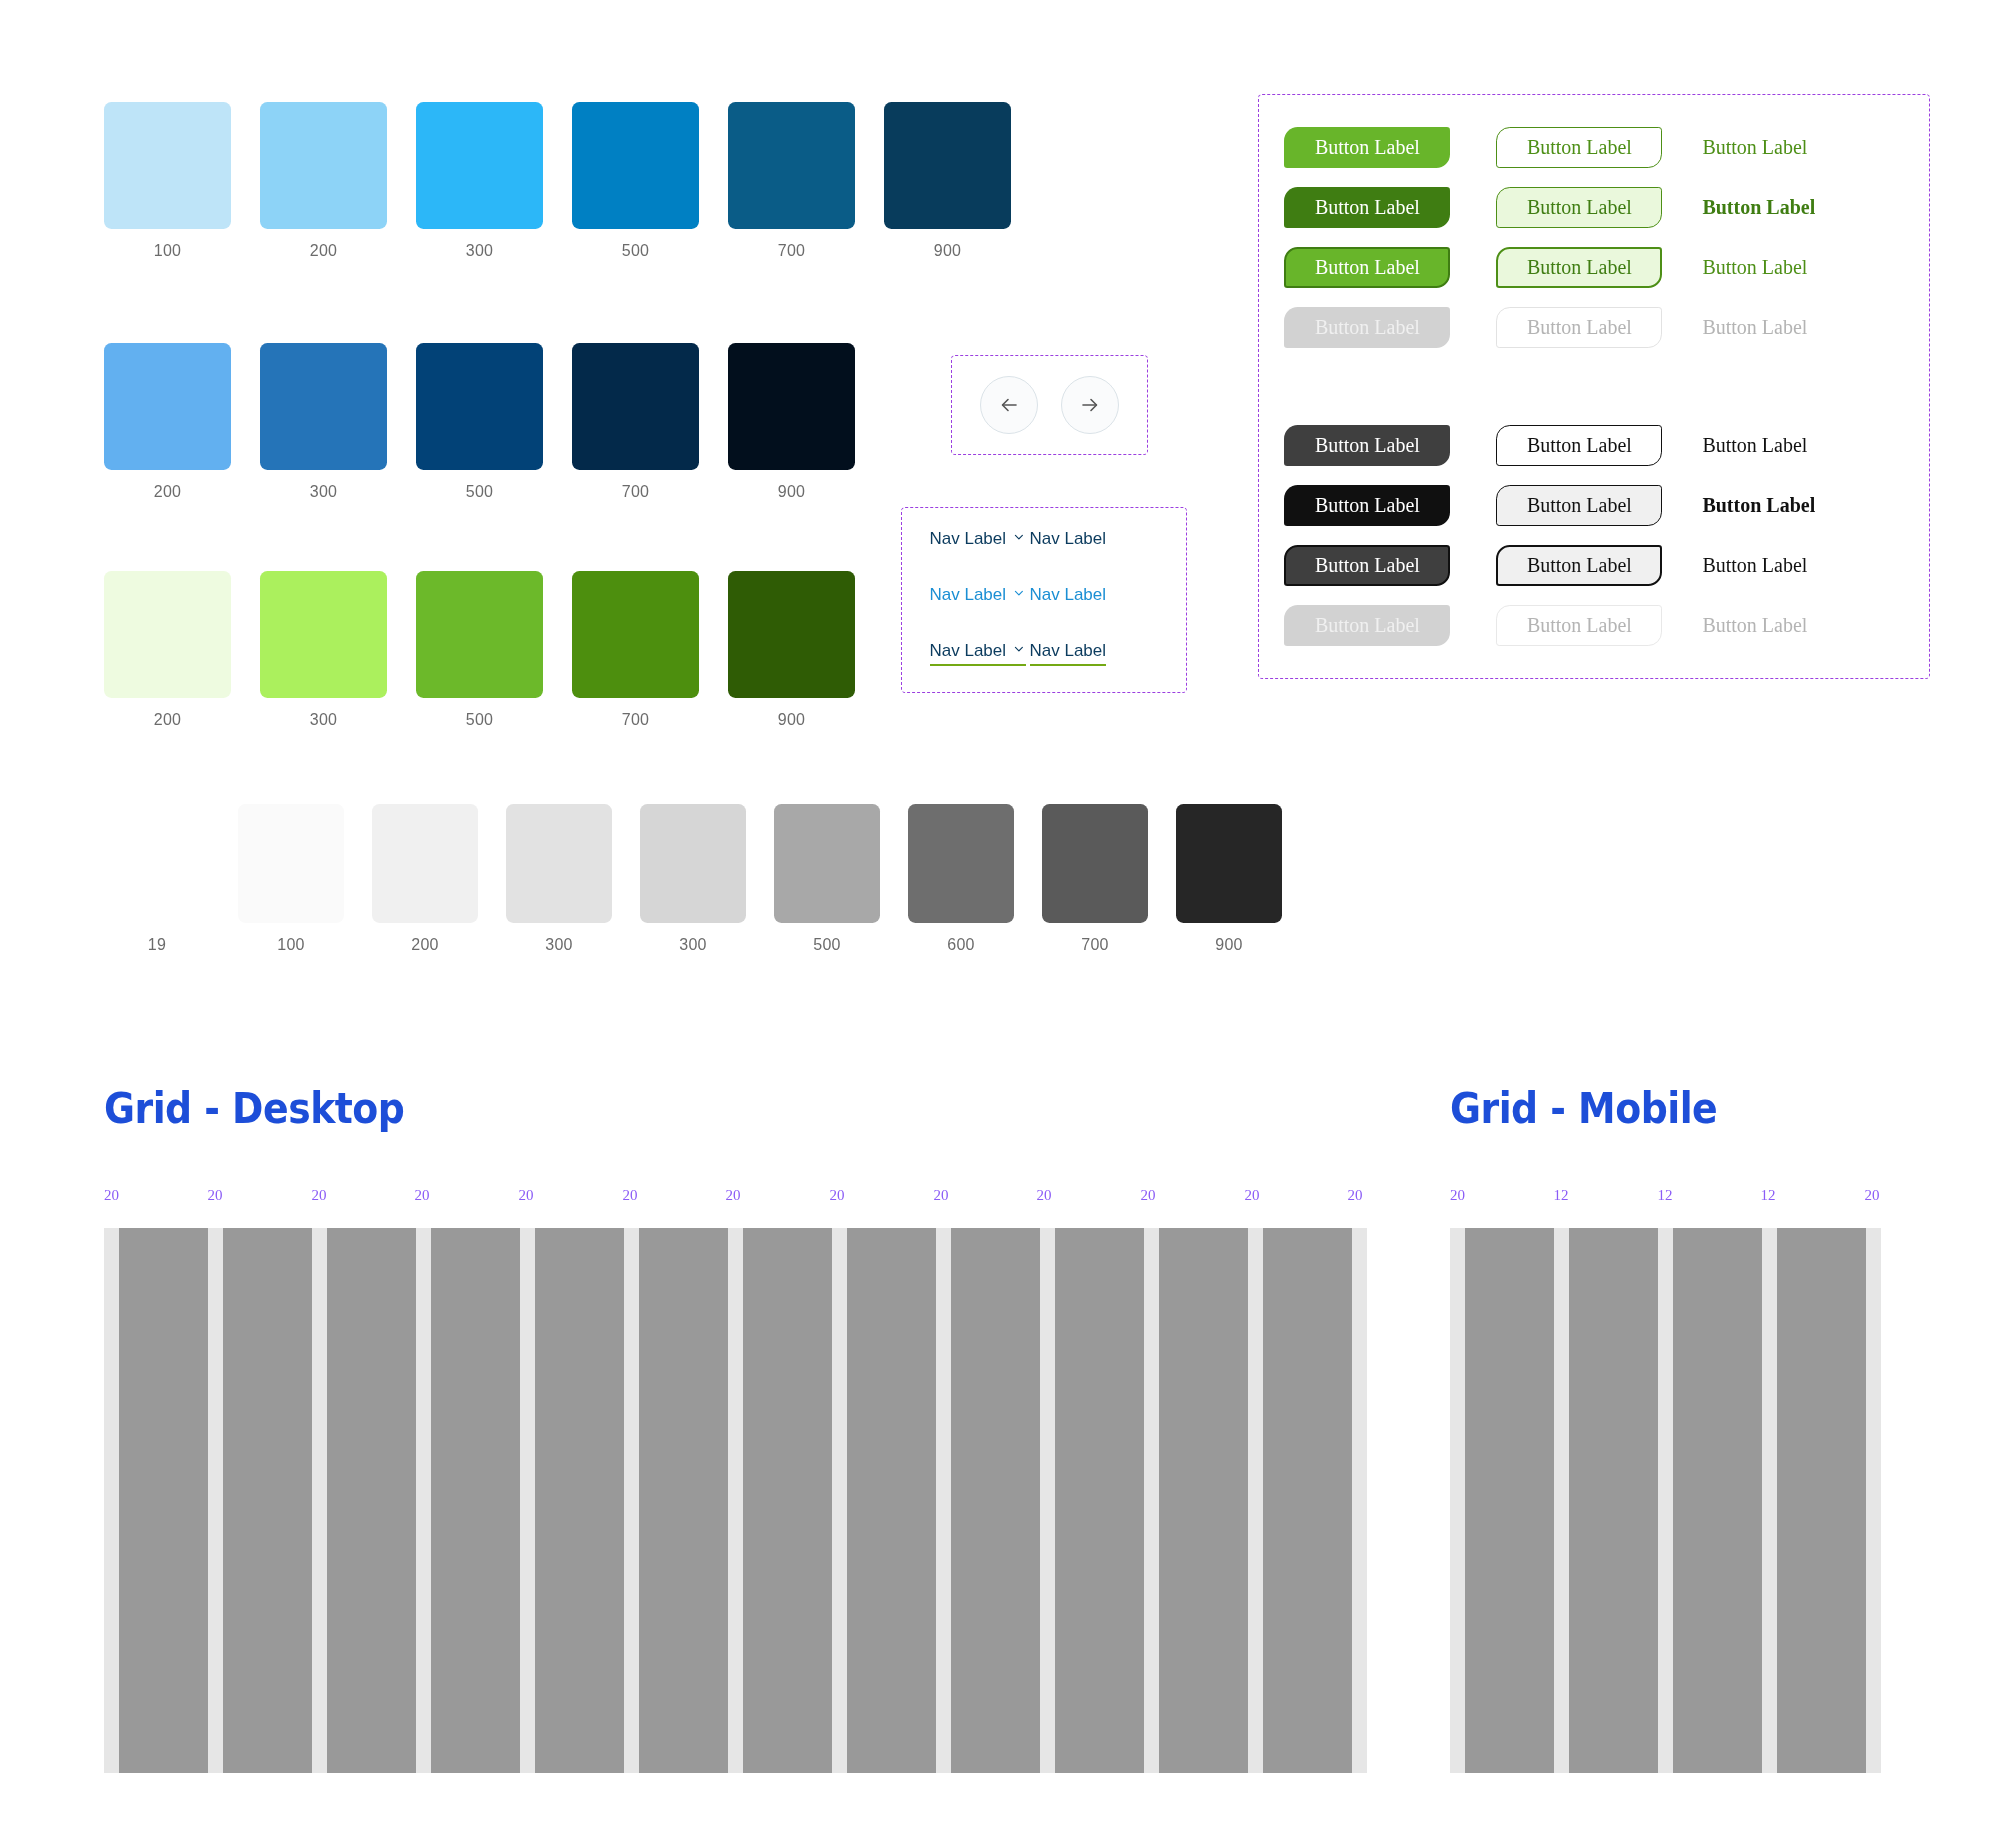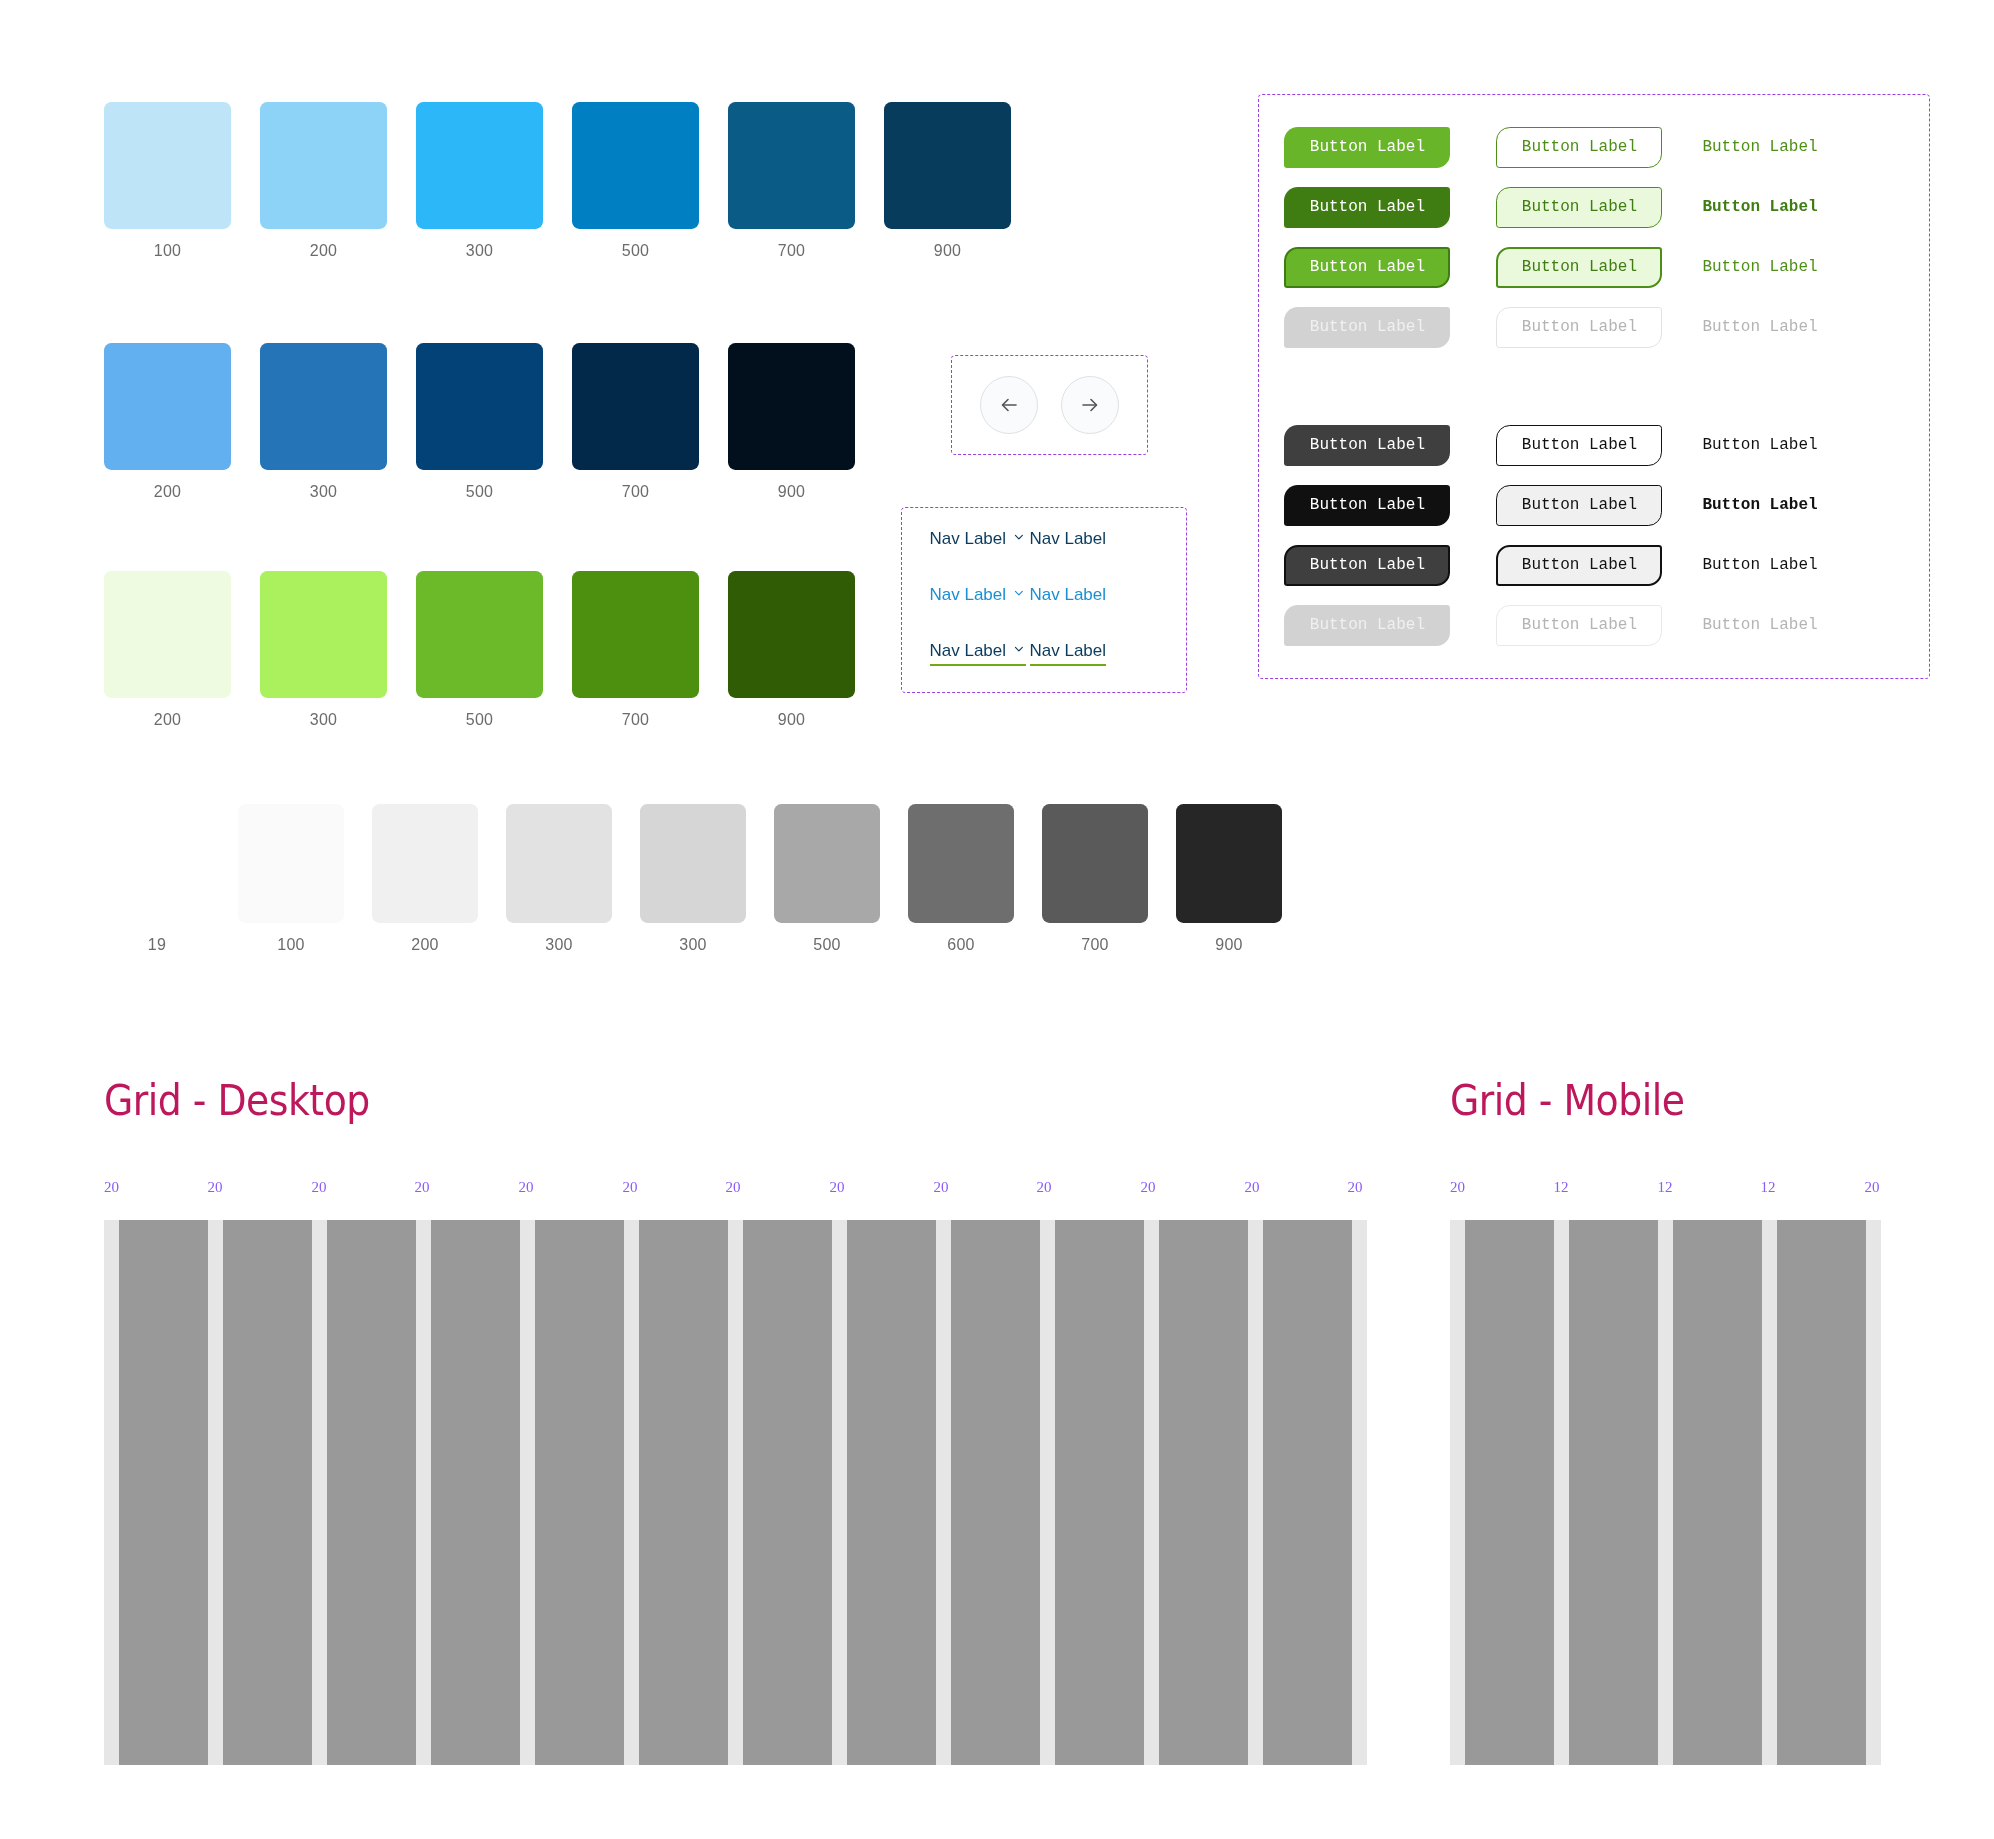--- a/index.html
+++ b/index.html
@@ -135,22 +135,22 @@
     align-items: center;
   }
   .btn-group.grp-green { left: 25.4px; top: 22px; }
   .btn-group.grp-dark  { left: 25.4px; top: 320px; }
 
   .btn {
     display: inline-flex;
     align-items: center;
     justify-content: center;
     box-sizing: border-box;
-    font-family: Liberation Mono, monospace;
-    font-size: 16px;
+    font-family: Liberation Serif, serif;
+    font-size: 20px;
     height: 41px;
     width: 166px;
     border-radius: 13.8px 3.2px 13.8px 3.2px;
     border: 1.6px solid transparent;
     white-space: nowrap;
   }
   .btn.text-only {
     width: auto;
     background: none;
     border: none;
@@ -193,24 +193,24 @@
   .btn.d-txt-dis    { color:#b4b4b4; }
 
   
   .grid-section { position: absolute; }
   .grid-desktop { left: 104px; top: 1074px; width: 1248px; }
   .grid-mobile  { left: 1450px; top: 1074px; width: 402px; }
 
   .grid-heading {
     font-family: "DejaVu Sans Condensed", "Liberation Sans Narrow", "Liberation Sans", sans-serif;
     font-size: 42px;
-    font-weight: normal;
-    color: #be185d;
+    font-weight: bold;
+    color: #1d4ed8;
     letter-spacing: -0.5px;
-    margin: 6px 0 57px 0;
+    margin: 14px 0 57px 0;
     line-height: 1;
     white-space: nowrap;
   }
   .gutter-labels {
     position: relative;
     height: 21px;
     margin-bottom: 20px;
   }
   .gutter-label {
     position: absolute;

